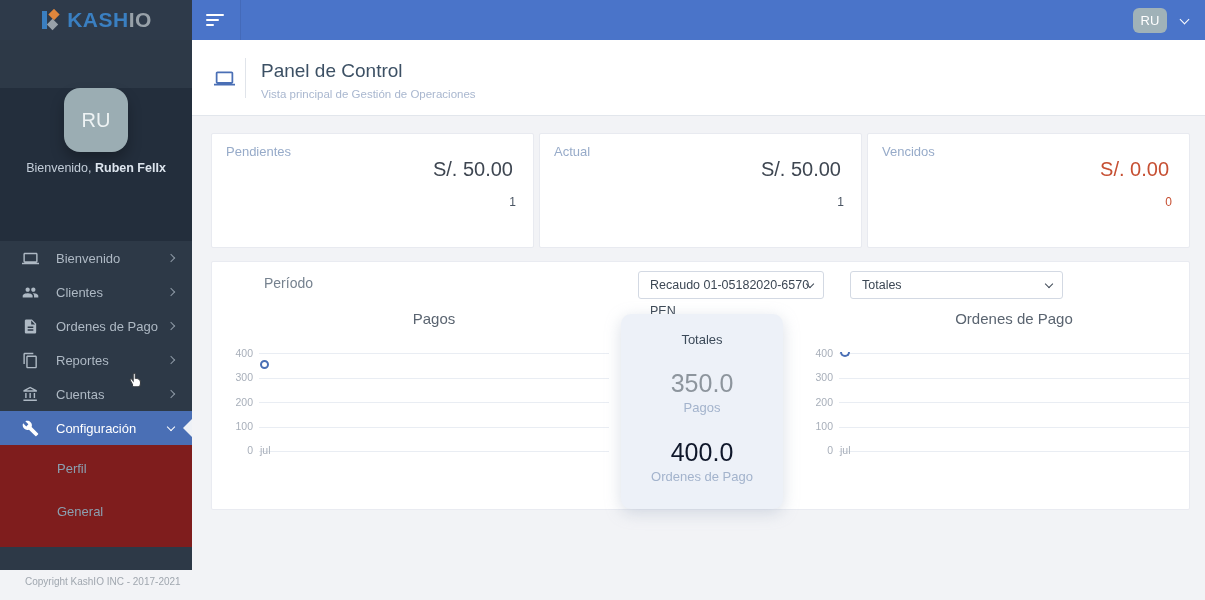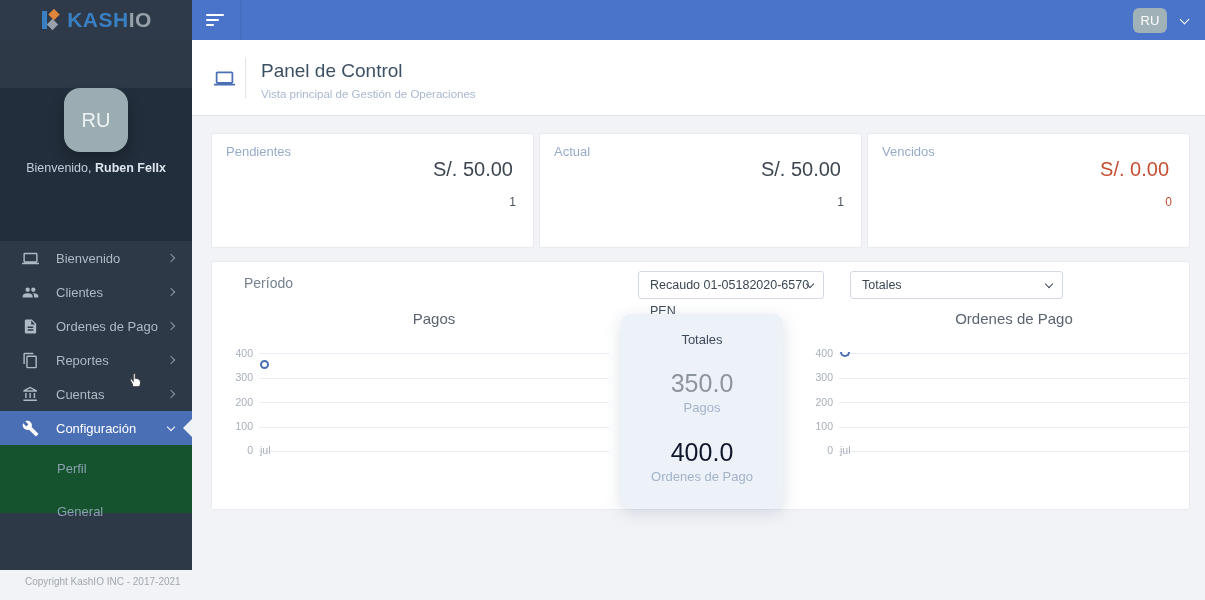--- a/index.html
+++ b/index.html
@@ -23,21 +23,21 @@
   .menu-item .mi-icon{width:17px;height:17px;margin-right:17px;flex:0 0 auto;color:#aeb9c4;}
   .menu-item .mi-label{flex:1;}
   .chev-r{width:6px;height:6px;border-right:1.6px solid #8d98a5;border-bottom:1.6px solid #8d98a5;
     transform:rotate(-45deg);}
   .menu-item.active{background:#4a6fb5;color:#fff;}
   .menu-item.active .mi-icon{color:#fff;}
   .menu-item.active .chev-d{width:6px;height:6px;border-right:1.6px solid #fff;border-bottom:1.6px solid #fff;
     transform:rotate(45deg);margin-top:-3px;}
   .notch{position:absolute;right:0;top:50%;transform:translateY(-50%);width:0;height:0;
     border-top:9px solid transparent;border-bottom:9px solid transparent;border-right:9px solid #eef1f6;}
-  .submenu{background:#14532d;height:68px;padding-top:2px;}
+  .submenu{background:#7f1d1d;height:102px;padding-top:2px;}
   .submenu-item{height:43px;display:flex;align-items:center;padding-left:57px;color:#8ba0b0;
     font-size:13px;cursor:pointer;}
   .cursor-hand{position:absolute;left:126px;top:371px;z-index:5;}
 
   
   #topbar{position:absolute;left:192px;top:0;width:1013px;height:40px;background:#4a74c9;}
   .burger{position:absolute;left:14px;top:14px;cursor:pointer;}
   .burger div{height:2px;background:#fff;border-radius:1px;margin-bottom:3px;}
   .b1{width:18px;} .b2{width:13px;} .b3{width:8px;}
   .topbar-div{position:absolute;left:48px;top:0;width:1px;height:40px;background:rgba(0,0,0,.08);}
@@ -58,21 +58,21 @@
   #content{position:absolute;left:192px;top:116px;width:1013px;height:484px;background:#f2f3f6;}
   .card{position:absolute;top:17px;width:323px;height:115px;background:#fff;border:1px solid #e8eaf0;
     border-radius:2px;}
   .card-label{position:absolute;left:14px;top:10px;font-size:13px;color:#97abc9;}
   .card-amount{position:absolute;right:20px;top:7px;font-size:20px;color:#3e4651;margin-top:17px;}
   .card-count{position:absolute;right:17px;top:61px;font-size:12px;color:#4a5563;}
   .danger{color:#c64f32 !important;}
 
   .panel{position:absolute;left:19px;top:145px;width:979px;height:249px;background:#fff;
     border:1px solid #e9ebf1;border-radius:2px;}
-  .period-label{position:absolute;left:32px;top:13px;font-size:14px;color:#76828f;}
+  .period-label{position:absolute;left:52px;top:13px;font-size:14px;color:#76828f;}
   .select{position:absolute;top:9px;height:28px;background:#fff;border:1px solid #d3d9e3;border-radius:3px;
     font-size:12.5px;color:#3c4754;line-height:26px;padding-left:11px;cursor:pointer;}
   .select .sel-chev{position:absolute;right:10px;top:9px;width:6px;height:6px;
     border-right:1.5px solid #3f4a57;border-bottom:1.5px solid #3f4a57;transform:rotate(45deg);}
   .chart-title{position:absolute;width:350px;text-align:center;top:48px;font-size:15px;color:#5a6470;}
   .grid{position:absolute;top:91px;width:350px;height:98px;}
   .gline{position:absolute;left:0;width:100%;height:1px;background:#e9edf3;}
   .ylab{position:absolute;left:-34px;width:28px;text-align:right;font-size:10.5px;color:#a8afba;}
   .xlab{position:absolute;left:1px;top:91px;font-size:10.5px;color:#a8afba;}
   .marker{position:absolute;width:9px;height:9px;border:2.5px solid #4a6fb5;border-radius:50%;background:#fff;}

